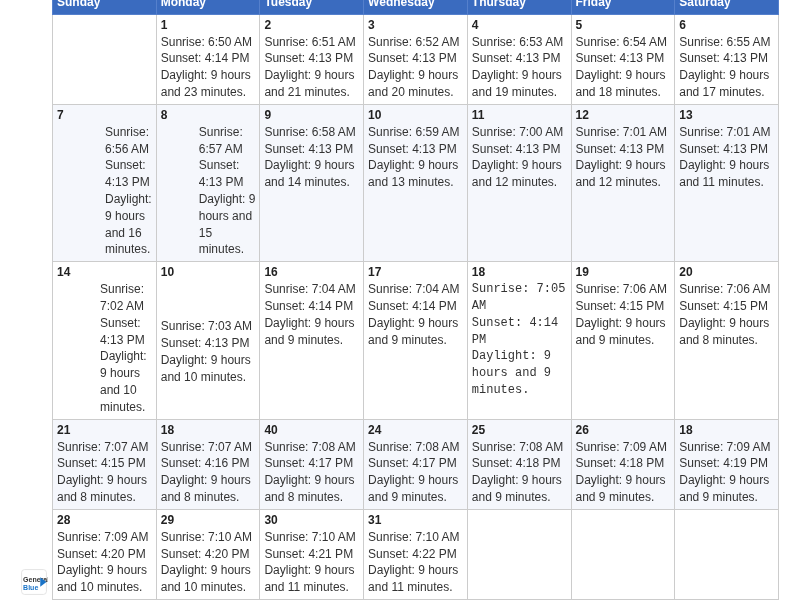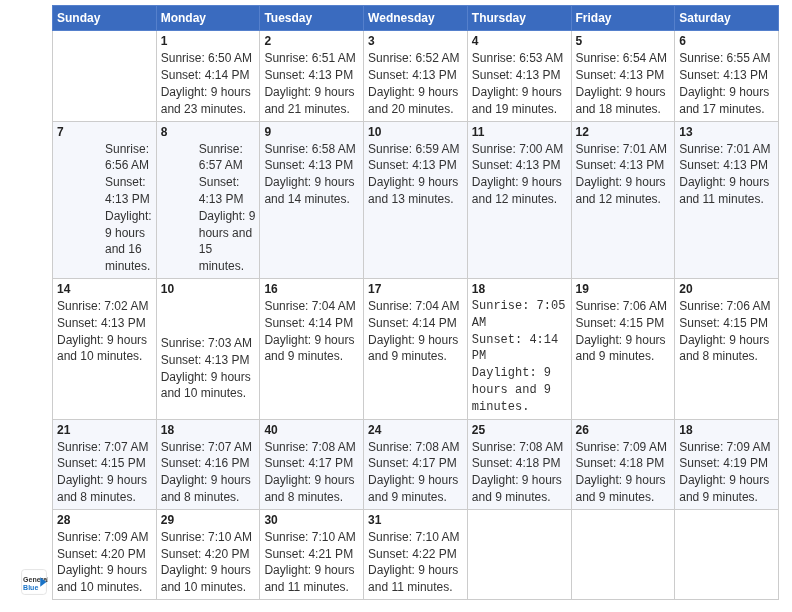--- a/index.html
+++ b/index.html
@@ -206,21 +206,21 @@
           <td>
             <div class="cell-day">13</div>
             <div class="cell-info" style="white-space: pre-line;">Sunrise: 7:01 AM
 Sunset: 4:13 PM
 Daylight: 9 hours and 11 minutes.</div>
           </td>
         </tr>
         <tr>
           <td>
             <div class="cell-day">14</div>
-            <div class="cell-info" style="white-space: pre-line;">Sunrise: 7:02 AM
+            <div class="cell-info" style="white-space: pre-line; margin-left: 43px;">Sunrise: 7:02 AM
 Sunset: 4:13 PM
 Daylight: 9 hours and 10 minutes.</div>
           </td>
           <td>
             <div class="cell-day">10</div>
             <div class="cell-info" style="white-space: pre-line; margin-top: 39px;">Sunrise: 7:03 AM
 Sunset: 4:13 PM
 Daylight: 9 hours and 10 minutes.</div>
           </td>
           <td>

